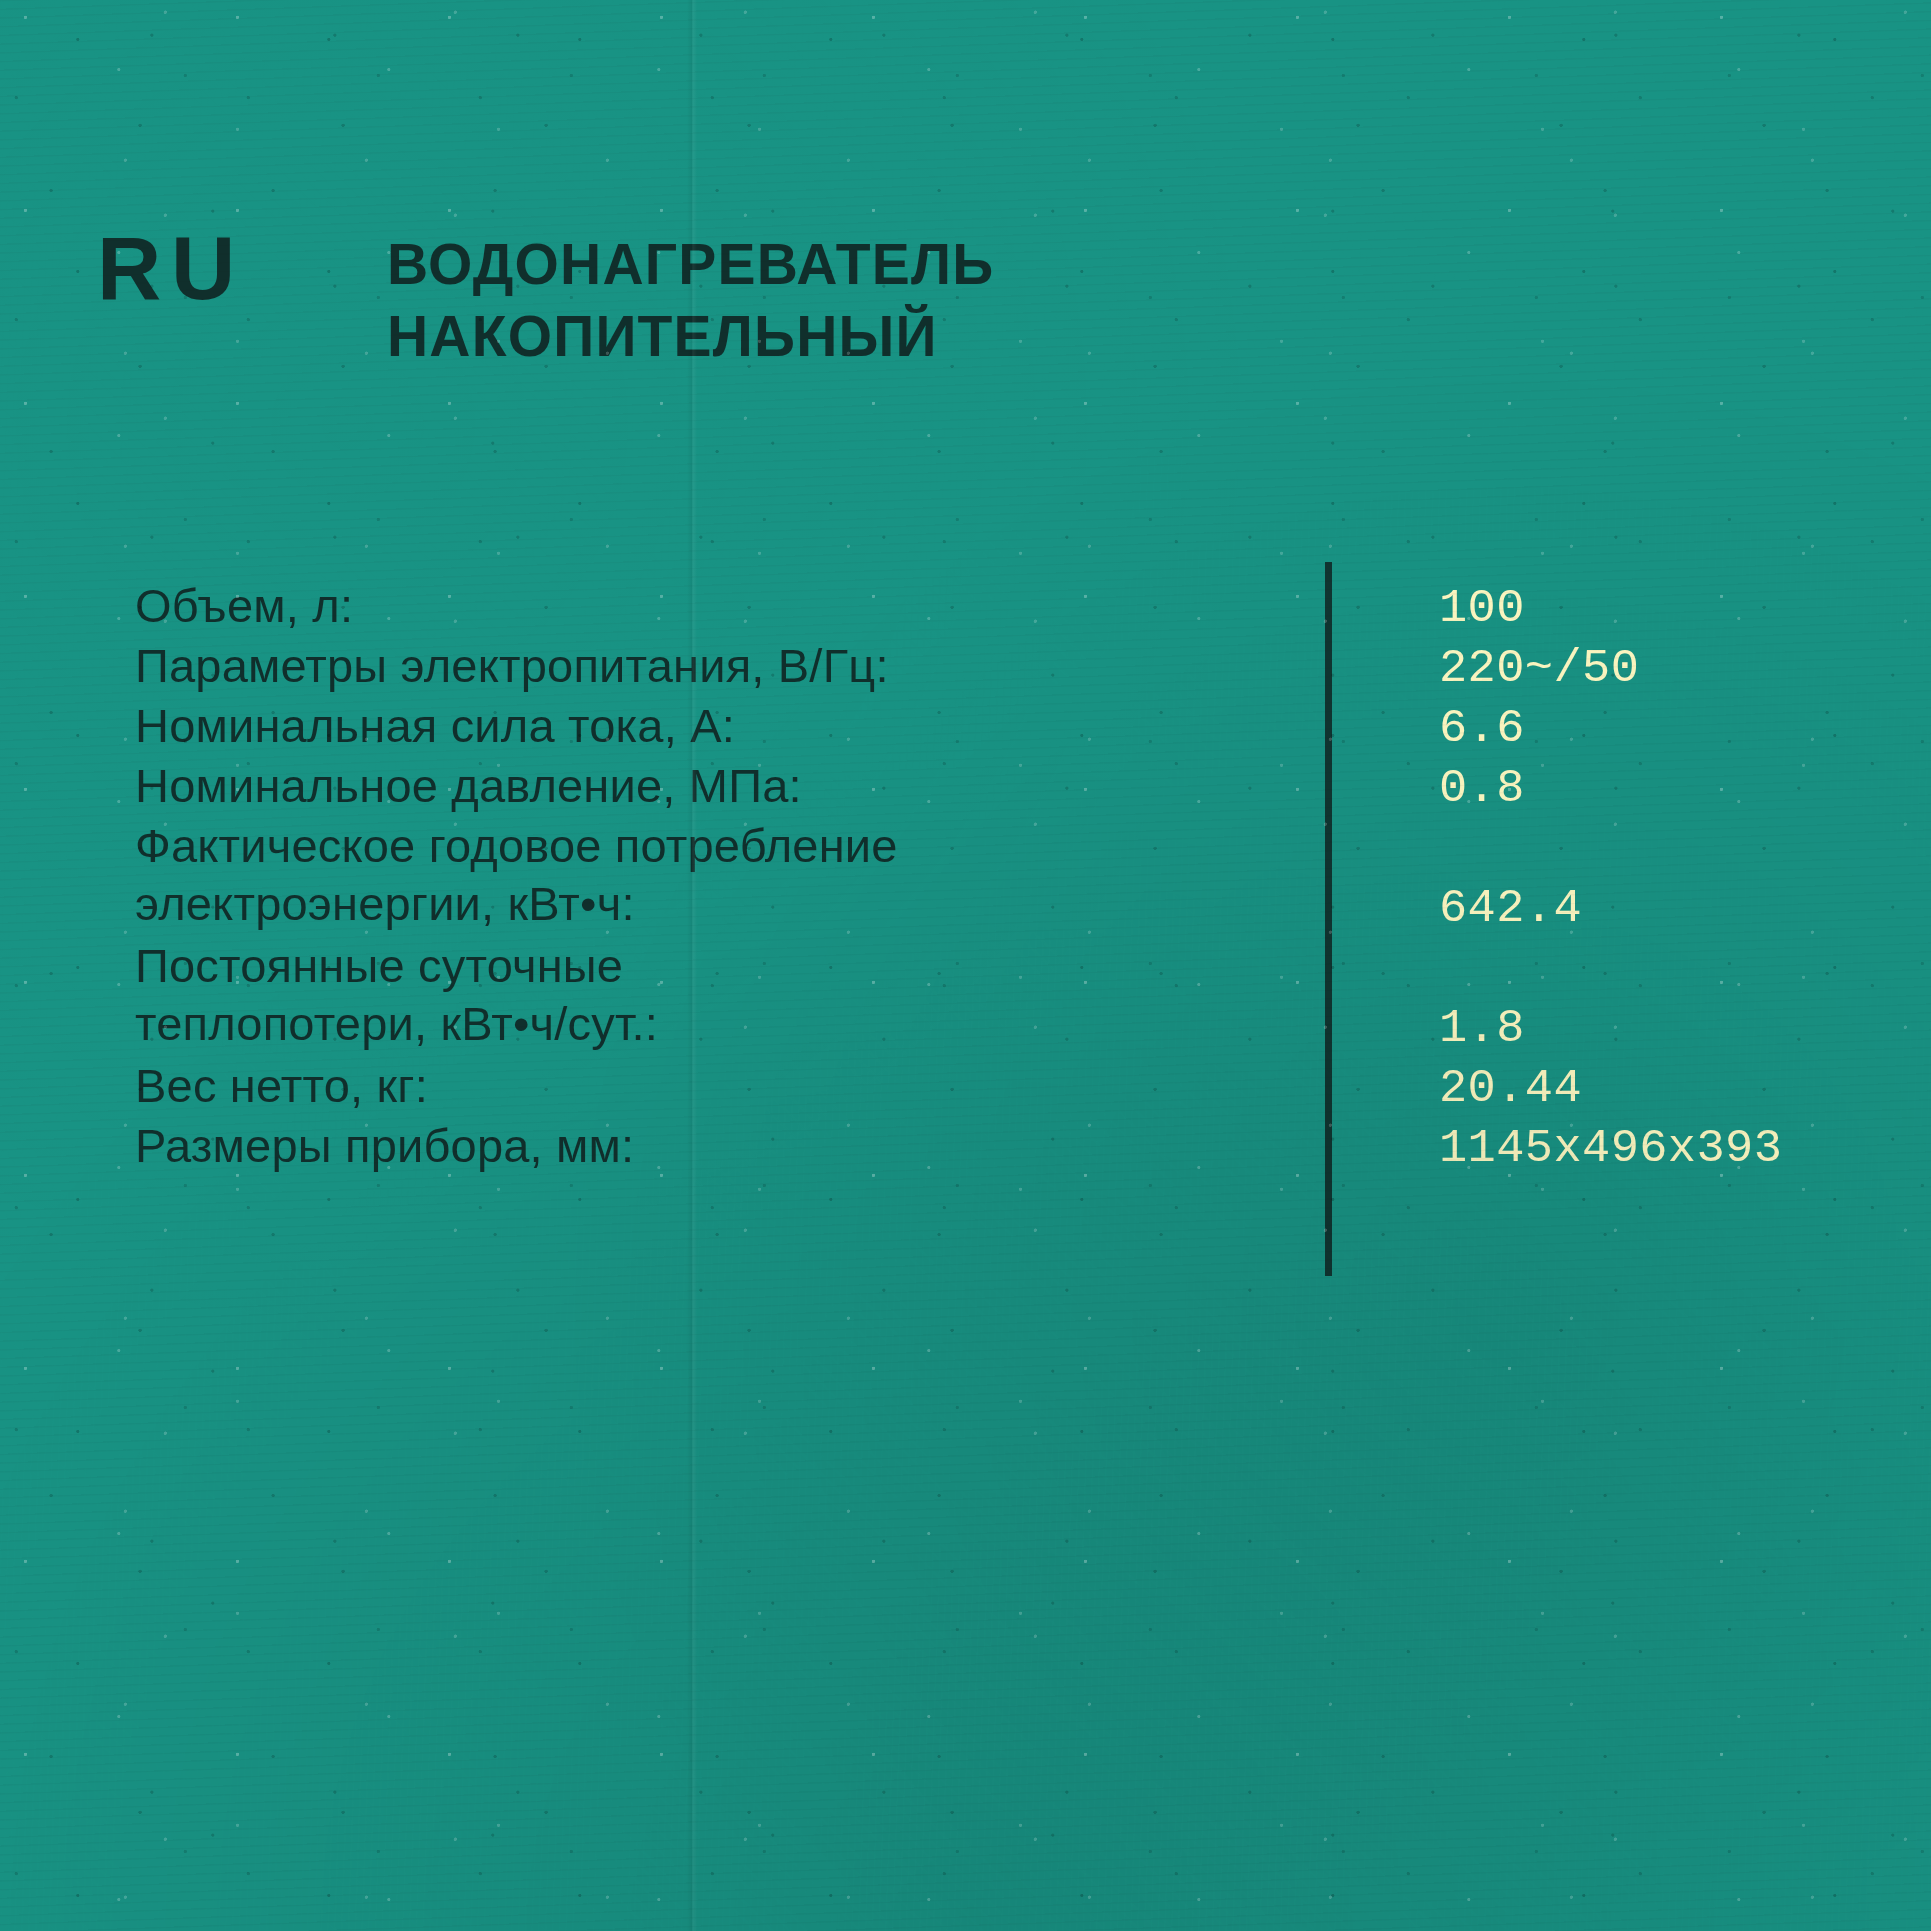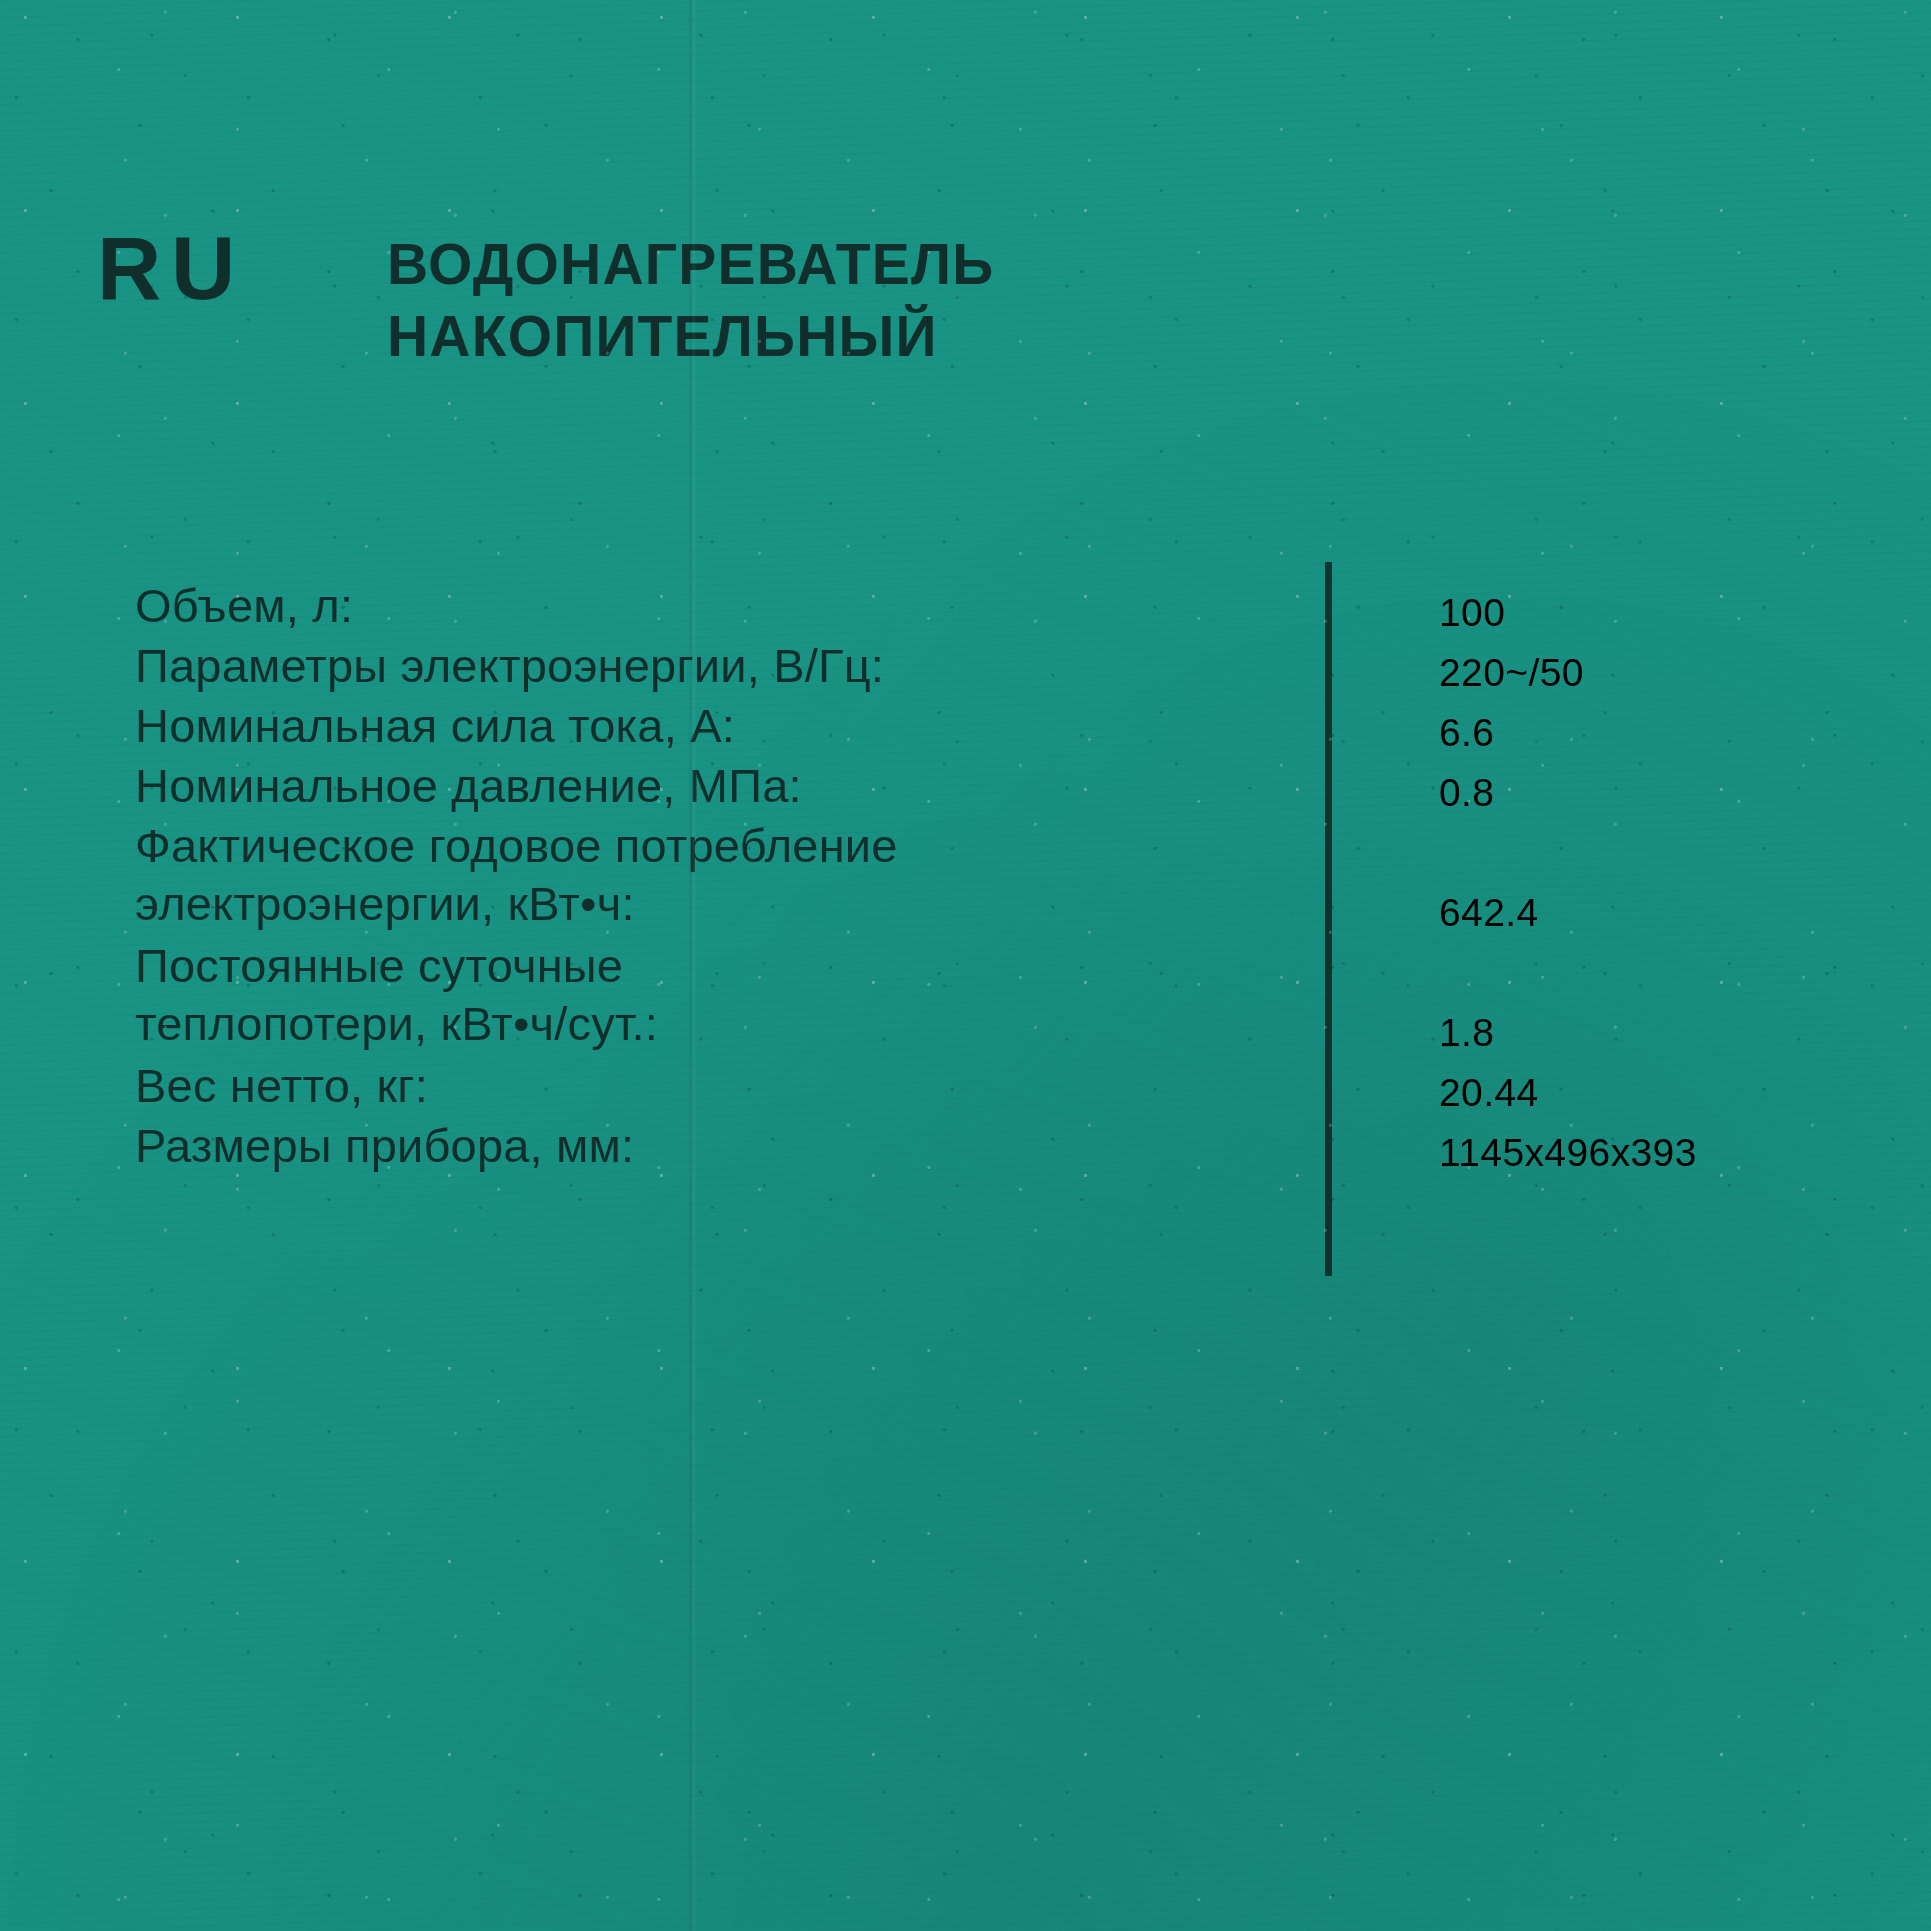--- a/index.html
+++ b/index.html
@@ -128,27 +128,28 @@
   }
   .spec-label {
     flex: 0 0 1246px;
     font-size: 47px;
     line-height: 1.22;
     color: #102f2c;
     letter-spacing: 0.2px;
     white-space: pre-line;
   }
   .spec-value {
-    font-size: 39px;
+    font-size: 47px;
     line-height: 1.22;
-    color: #000000;
+    color: #fef9c3;
     letter-spacing: 0.4px;
     margin-left: 58px;
     white-space: nowrap;
     align-self: flex-end;
+    font-family: Liberation Mono, monospace;
   }
   .spec-row.two-line .spec-label { line-height: 1.24; }
   .spec-row.two-line { min-height: 120px; }
 </style>
 </head>
 <body style="background: rgb(24, 147, 132);">
 
 <div class="sheet">
 
   <div class="header">
@@ -162,21 +163,21 @@
   <div class="divider"></div>
 
   <div class="spec-area">
 
     <div class="spec-row">
       <div class="spec-label">Объем, л:</div>
       <div class="spec-value">100</div>
     </div>
 
     <div class="spec-row">
-      <div class="spec-label">Параметры электроэнергии, В/Гц:</div>
+      <div class="spec-label">Параметры электропитания, В/Гц:</div>
       <div class="spec-value">220~/50</div>
     </div>
 
     <div class="spec-row">
       <div class="spec-label">Номинальная сила тока, А:</div>
       <div class="spec-value">6.6</div>
     </div>
 
 
     <div class="spec-row">

